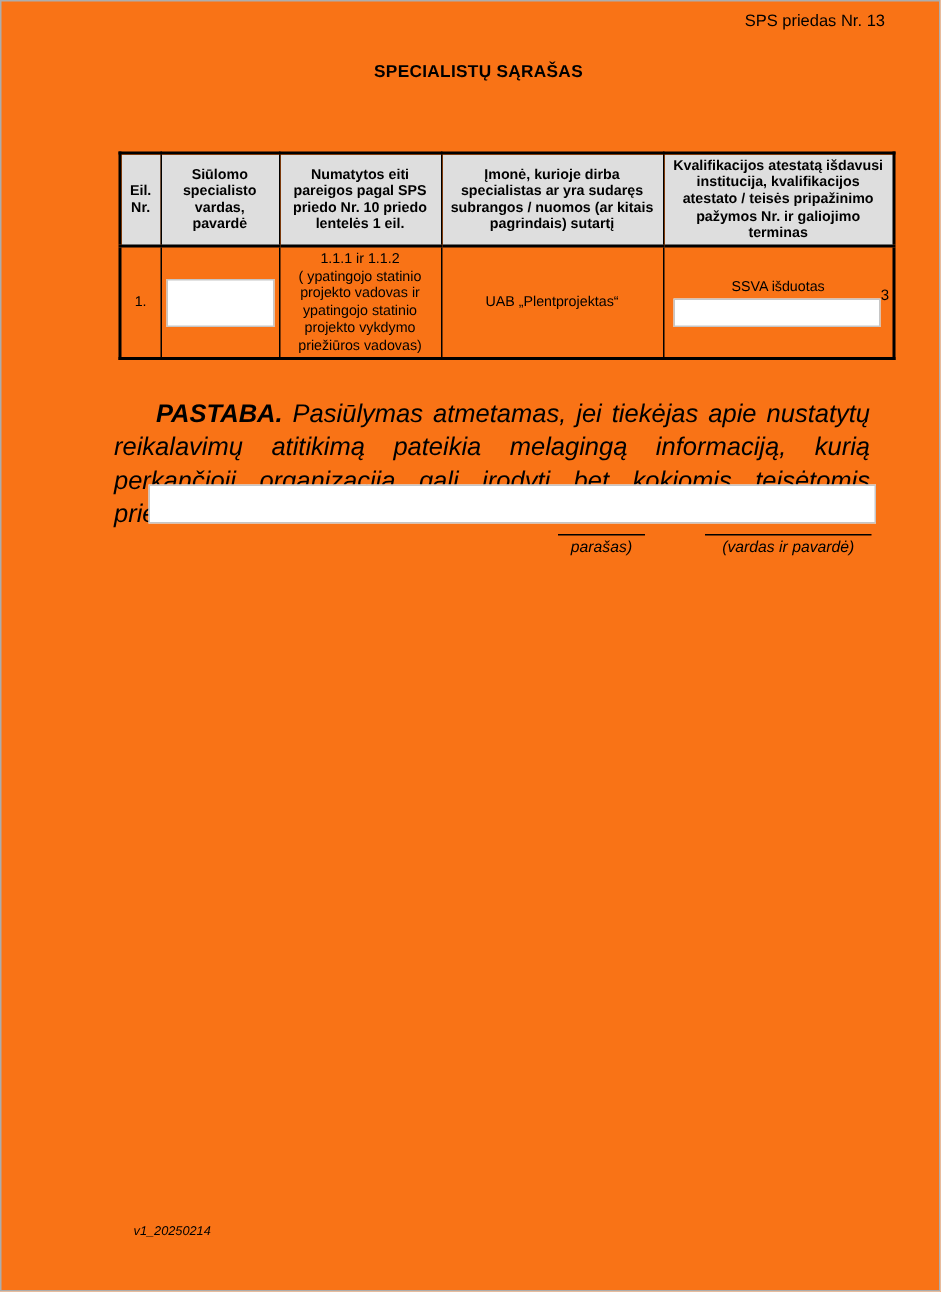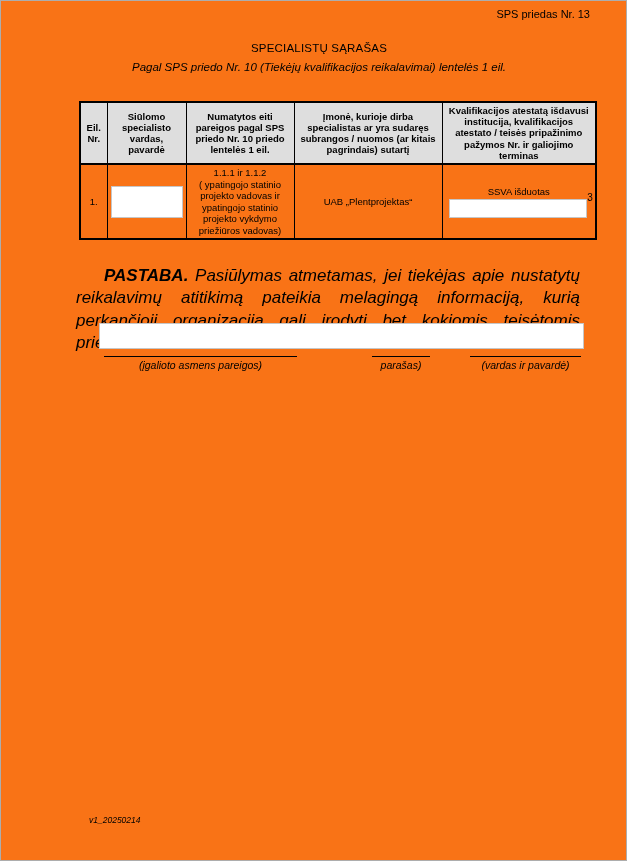--- a/index.html
+++ b/index.html
@@ -3,21 +3,21 @@
 <meta charset="utf-8">
 <style>
   html,body{margin:0;padding:0;background:#ffffff;}
   body{font-family:"Liberation Sans","DejaVu Sans",sans-serif;color:#000;}
   .page{
     position:relative;width:627px;height:861px;background:#f97316;
     border:1px solid #adadad;box-sizing:border-box;overflow:hidden;
   }
   .corner{position:absolute;top:7px;right:36px;font-size:11px;}
   .title{position:absolute;top:41px;left:60px;width:516px;text-align:center;
-         font-size:11.5px;font-weight:normal;letter-spacing:.2px;}
+         font-size:11.5px;font-weight:bold;letter-spacing:.2px;}
   .subtitle{position:absolute;top:60px;left:30px;width:576px;text-align:center;
             font-size:11.5px;font-style:italic;}
   table.spec{
     position:absolute;top:100px;left:78px;width:516px;
     border-collapse:collapse;table-layout:fixed;
     border:2px solid #000;
   }
   table.spec th, table.spec td{
     border:1px solid #000;vertical-align:middle;text-align:center;
     padding:2px 3px;box-sizing:border-box;overflow:hidden;
@@ -53,21 +53,20 @@
   .footer{position:absolute;top:814px;left:88px;font-size:8.5px;font-style:italic;}
 </style>
 </head>
 <body>
 
 <div class="page">
 
   <div class="corner">SPS priedas Nr. 13</div>
 
   <div class="title">SPECIALISTŲ SĄRAŠAS</div>
-  <div class="subtitle">Pagal SPS priedo Nr. 10 (Tiekėjų kvalifikacijos reikalavimai) lentelės 1 eil.</div>
 
   <table class="spec">
     <colgroup>
       <col class="c1">
         <col class="c2">
         <col class="c3">
         <col class="c4">
         <col class="c5">
     </colgroup>
     <thead>
@@ -98,24 +97,20 @@
           </div>
         </td>
       </tr>
     </tbody>
   </table>
 
   <p class="note"><b>PASTABA.</b><span> Pasiūlymas atmetamas, jei tiekėjas apie nustatytų reikalavimų atitikimą pateikia melagingą informaciją, kurią perkančioji organizacija gali įrodyti bet kokiomis teisėtomis priemonėmis.</span></p>
 
   <input type="text" class="ff bigfield" value="" style="">
 
-  <div class="sig sig1">
-    <div class="line"></div>
-    <div>(įgalioto asmens pareigos)</div>
-  </div>
   <div class="sig sig2">
     <div class="line"></div>
     <div>parašas)</div>
   </div>
   <div class="sig sig3">
     <div class="line"></div>
     <div>(vardas ir pavardė)</div>
   </div>
 
   <div class="footer">v1_20250214</div>

